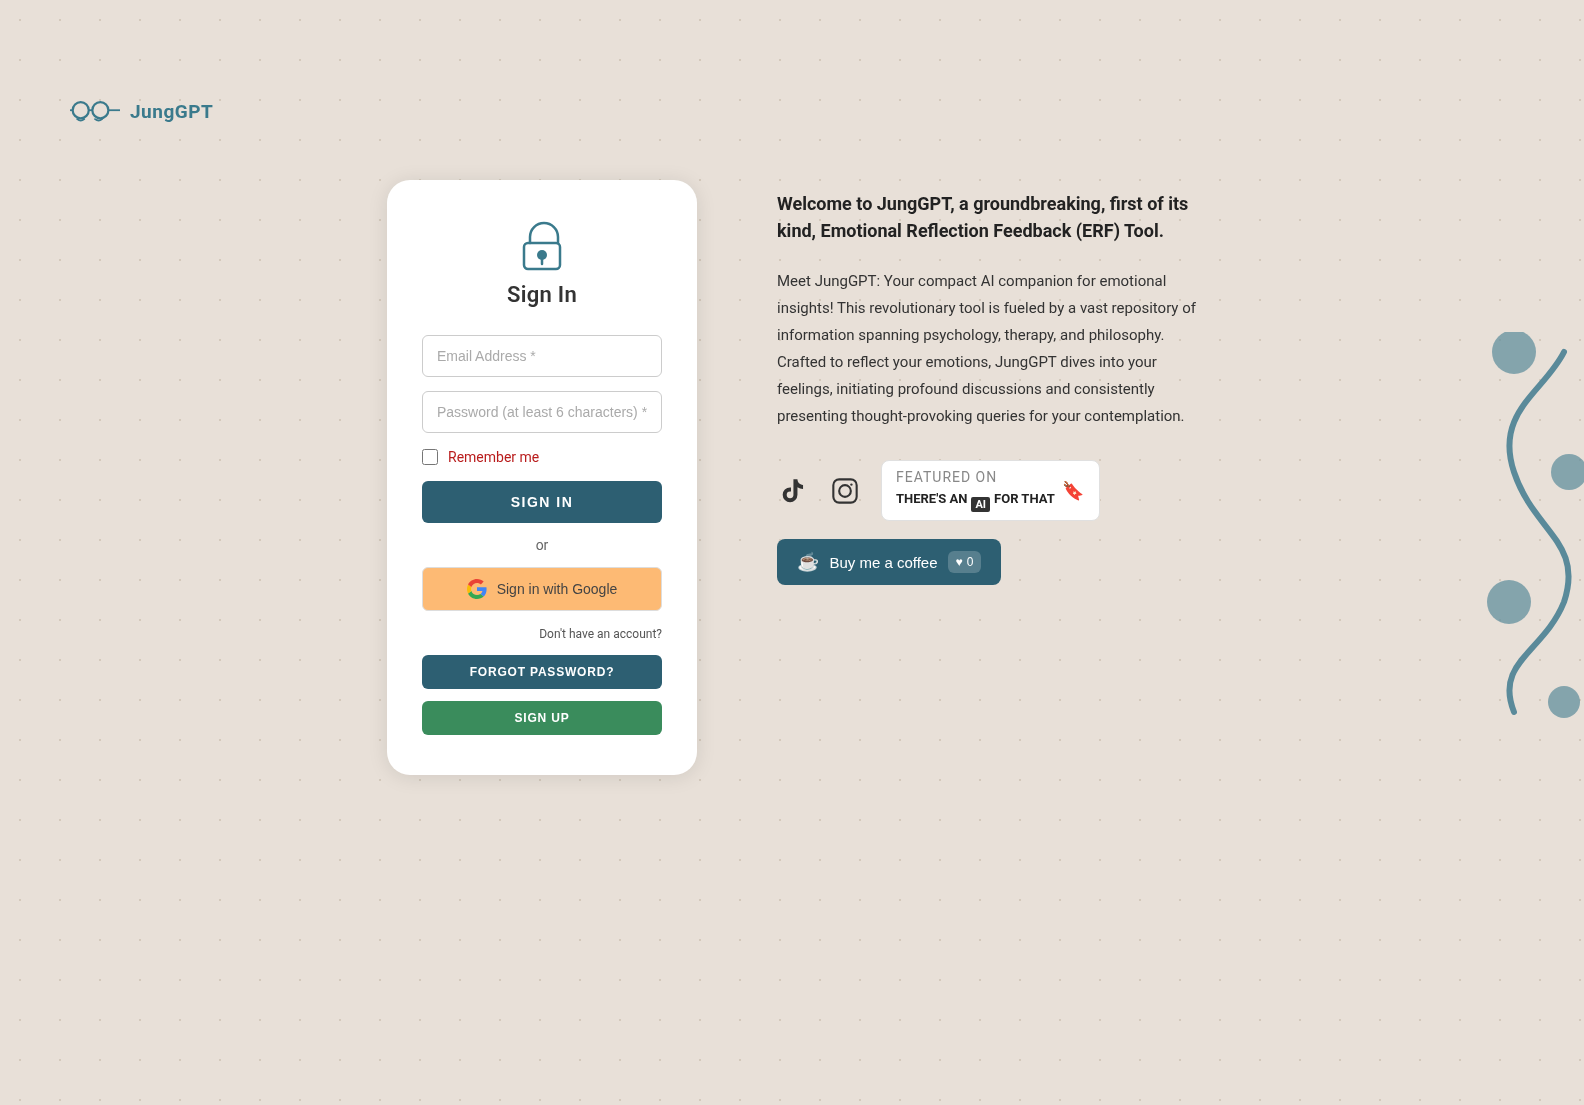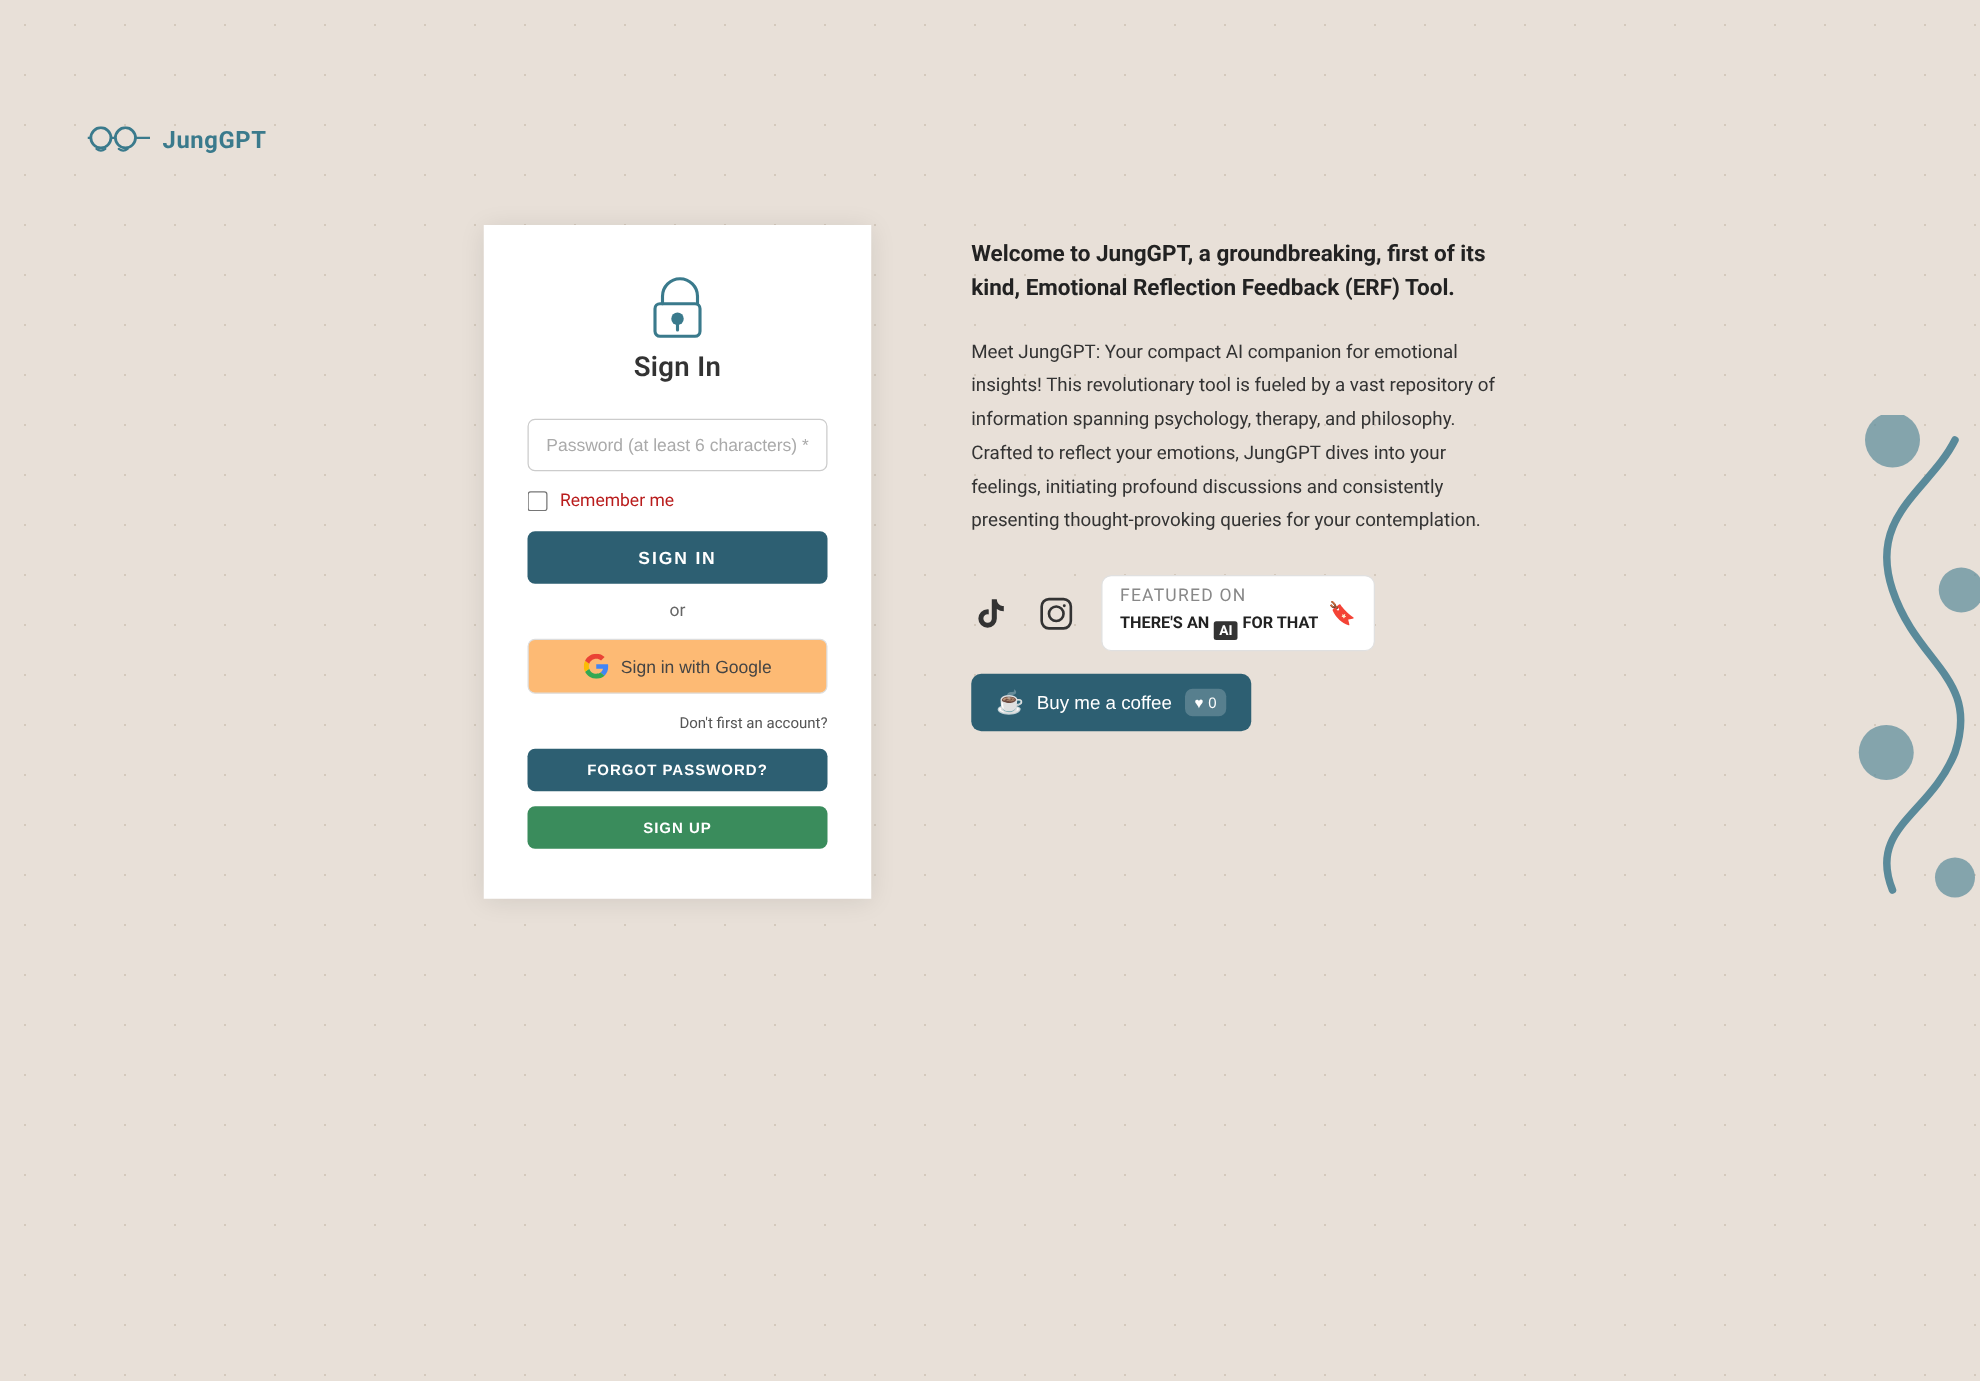--- a/index.html
+++ b/index.html
@@ -54,21 +54,21 @@
       display: flex;
       align-items: flex-start;
       justify-content: center;
       gap: 80px;
       padding: 0 60px;
     }
 
     
     .signin-card {
       background: white;
-      border-radius: 0;
+      border-radius: 23px;
       padding: 40px 35px;
       width: 310px;
       min-width: 310px;
       box-shadow: 0 2px 20px rgba(0,0,0,0.1);
     }
 
     .card-header {
       display: flex;
       flex-direction: column;
       align-items: center;
@@ -340,20 +340,23 @@
         <svg width="44" height="50" viewBox="0 0 44 50" fill="none" xmlns="http://www.w3.org/2000/svg">
           <rect x="4" y="22" width="36" height="26" rx="4" fill="none" stroke="#3a7a8c" stroke-width="2.5"></rect>
           <path d="M10 22V16C10 8.268 16.268 2 24 2C31.732 2 38 8.268 38 16V22" stroke="#3a7a8c" stroke-width="2.5" stroke-linecap="round"></path>
           <circle cx="22" cy="34" r="5" fill="#3a7a8c"></circle>
           <line x1="22" y1="38" x2="22" y2="43" stroke="#3a7a8c" stroke-width="2.5" stroke-linecap="round"></line>
         </svg>
       </div>
       <span class="card-title">Sign In</span>
     </div>
 
+    <div class="form-group">
+      <input type="email" class="form-input" placeholder="Email Address *" style="">
+    </div>
 
     <div class="form-group">
       <input type="password" class="form-input" placeholder="Password (at least 6 characters) *" style="">
     </div>
 
     <div class="remember-row">
       <input type="checkbox" class="remember-checkbox" style="">
       <label class="remember-label">Remember me</label>
     </div>
 
@@ -366,21 +369,21 @@
       <svg class="google-logo" viewBox="0 0 48 48">
         <path fill="#4285F4" d="M46.98 24.55c0-1.57-.15-3.09-.38-4.55H24v9.02h12.94c-.58 2.96-2.26 5.48-4.78 7.18l7.73 6c4.51-4.18 7.09-10.36 7.09-17.65z"></path>
         <path fill="#34A853" d="M24 48c6.48 0 11.93-2.13 15.89-5.81l-7.73-6c-2.15 1.45-4.92 2.3-8.16 2.3-6.26 0-11.57-4.22-13.47-9.91l-7.98 6.19C6.51 42.62 14.62 48 24 48z"></path>
         <path fill="#FBBC05" d="M10.53 28.59c-.5-1.45-.78-3-.78-4.59s.27-3.14.78-4.59l-7.98-6.19C.92 16.46 0 20.12 0 24c0 3.88.92 7.54 2.56 10.78l7.97-6.19z"></path>
         <path fill="#EA4335" d="M24 9.5c3.54 0 6.71 1.22 9.21 3.6l6.85-6.85C35.9 2.38 30.47 0 24 0 14.62 0 6.51 5.38 2.56 13.22l7.98 6.19C12.43 13.72 17.74 9.5 24 9.5z"></path>
         <path fill="none" d="M0 0h48v48H0z"></path>
       </svg>
       <span>Sign in with Google</span>
     </button>
 
-    <div class="no-account-text">Don't first an account?</div>
+    <div class="no-account-text">Don't have an account?</div>
 
     <div class="bottom-buttons">
       <button class="forgot-button">FORGOT PASSWORD?</button>
       <button class="signup-button">SIGN UP</button>
     </div>
   </div>
 
   <div class="info-panel">
     <p class="welcome-heading">Welcome to JungGPT, a groundbreaking, first of its kind, Emotional Reflection Feedback (ERF) Tool.</p>
     <p class="welcome-body">Meet JungGPT: Your compact AI companion for emotional insights! This revolutionary tool is fueled by a vast repository of information spanning psychology, therapy, and philosophy. Crafted to reflect your emotions, JungGPT dives into your feelings, initiating profound discussions and consistently presenting thought-provoking queries for your contemplation.</p>

